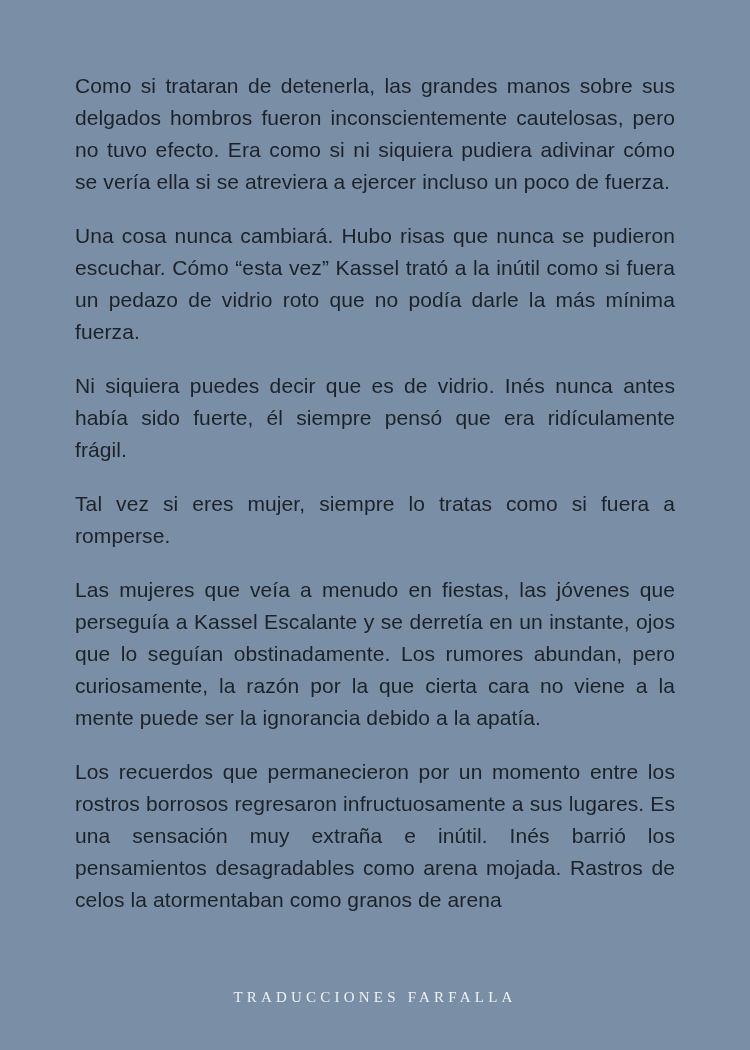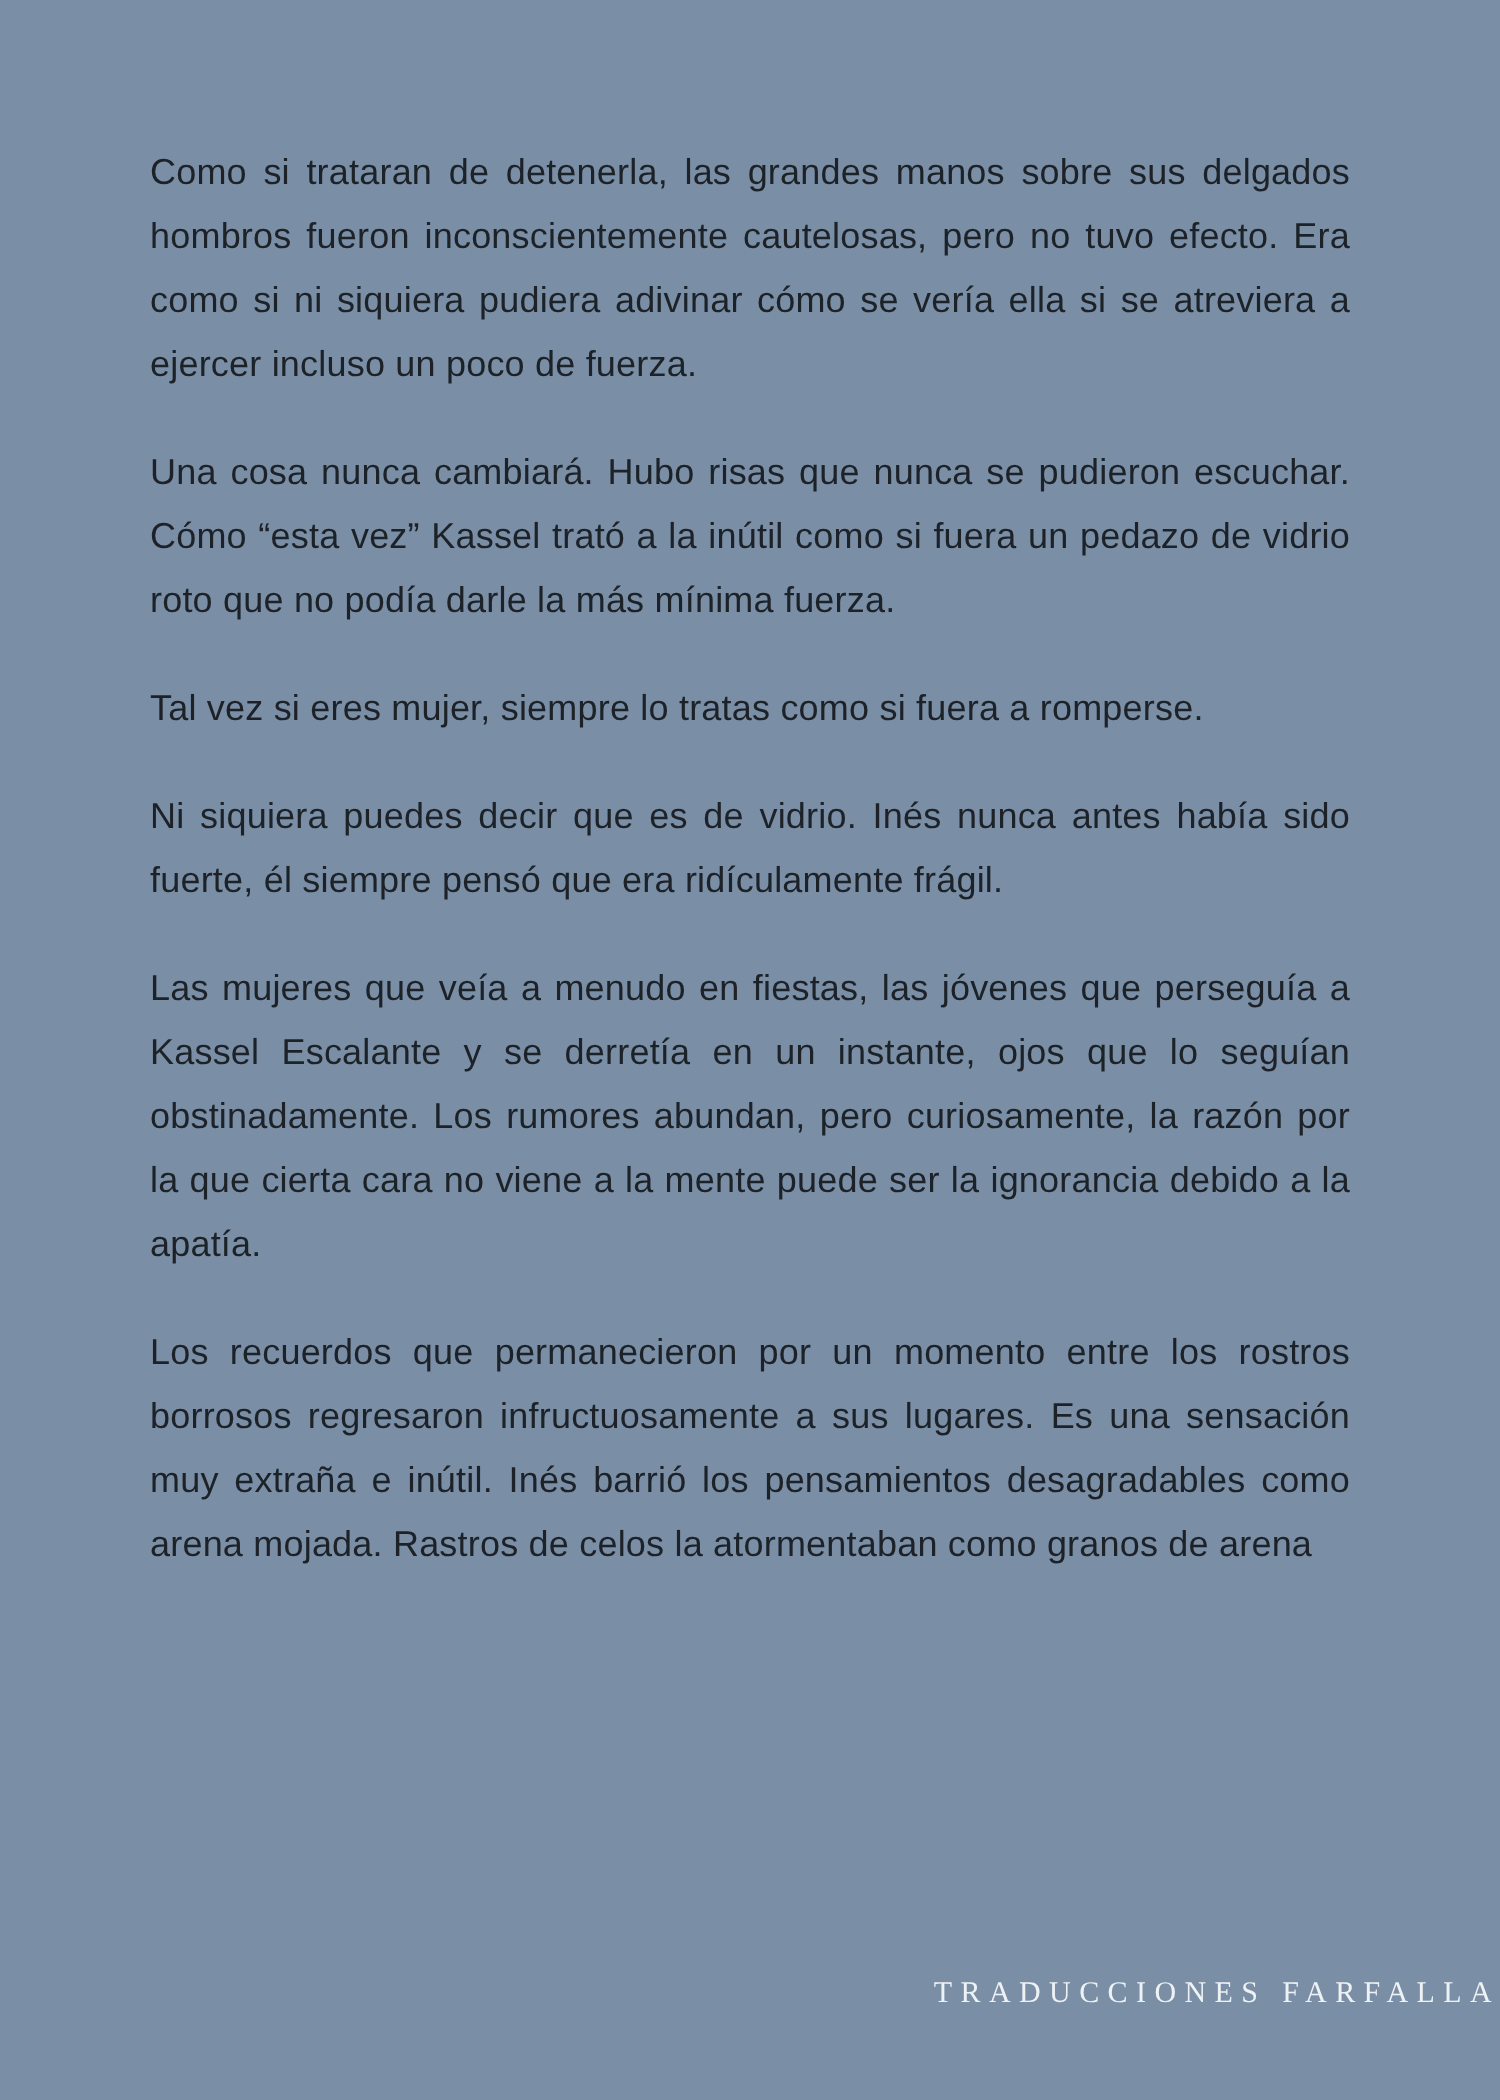--- a/index.html
+++ b/index.html
@@ -16,54 +16,54 @@
   .page {
     position: relative;
     width: 750px;
     height: 1050px;
     box-sizing: border-box;
     padding: 70px 75px 0 75px;
     background: #7a8ea6;
   }
   .body-text {
     color: #1c2227;
-    font-size: 18px;
+    font-size: 21px;
     line-height: 32px;
     text-align: justify;
     letter-spacing: 0.1px;
   }
   .body-text p {
     margin: 0 0 22px 0;
     text-align: justify;
     text-justify: inter-word;
   }
   .body-text p:last-child {
     margin-bottom: 16px;
   }
   .footer {
     position: absolute;
     left: 0;
     right: 0;
     bottom: 44px;
-    text-align: right;
+    text-align: center;
     color: #eef2f5;
     font-size: 15px;
     letter-spacing: 4.2px;
     font-family: "Liberation Serif", serif;
   }
 </style>
 </head>
 <body>
 
 <div class="page">
 
   <div class="body-text">
     <p>Como si trataran de detenerla, las grandes manos sobre sus delgados hombros fueron inconscientemente cautelosas, pero no tuvo efecto. Era como si ni siquiera pudiera adivinar cómo se vería ella si se atreviera a ejercer incluso un poco de fuerza.</p>
     <p>Una cosa nunca cambiará. Hubo risas que nunca se pudieron escuchar. Cómo “esta vez” Kassel trató a la inútil como si fuera un pedazo de vidrio roto que no podía darle la más mínima fuerza.</p>
+    <p>Ni siquiera puedes decir que es de vidrio. Inés nunca antes había sido fuerte, él siempre pensó que era ridículamente frágil.</p>
     <p>Tal vez si eres mujer, siempre lo tratas como si fuera a romperse.</p>
-    <p>Ni siquiera puedes decir que es de vidrio. Inés nunca antes había sido fuerte, él siempre pensó que era ridículamente frágil.</p>
     <p>Las mujeres que veía a menudo en fiestas, las jóvenes que perseguía a Kassel Escalante y se derretía en un instante, ojos que lo seguían obstinadamente. Los rumores abundan, pero curiosamente, la razón por la que cierta cara no viene a la mente puede ser la ignorancia debido a la apatía.</p>
     <p>Los recuerdos que permanecieron por un momento entre los rostros borrosos regresaron infructuosamente a sus lugares. Es una sensación muy extraña e inútil. Inés barrió los pensamientos desagradables como arena mojada. Rastros de celos la atormentaban como granos de arena</p>
   </div>
 
   <div class="footer">TRADUCCIONES  FARFALLA</div>
 
 </div>
 
 </body></html>

